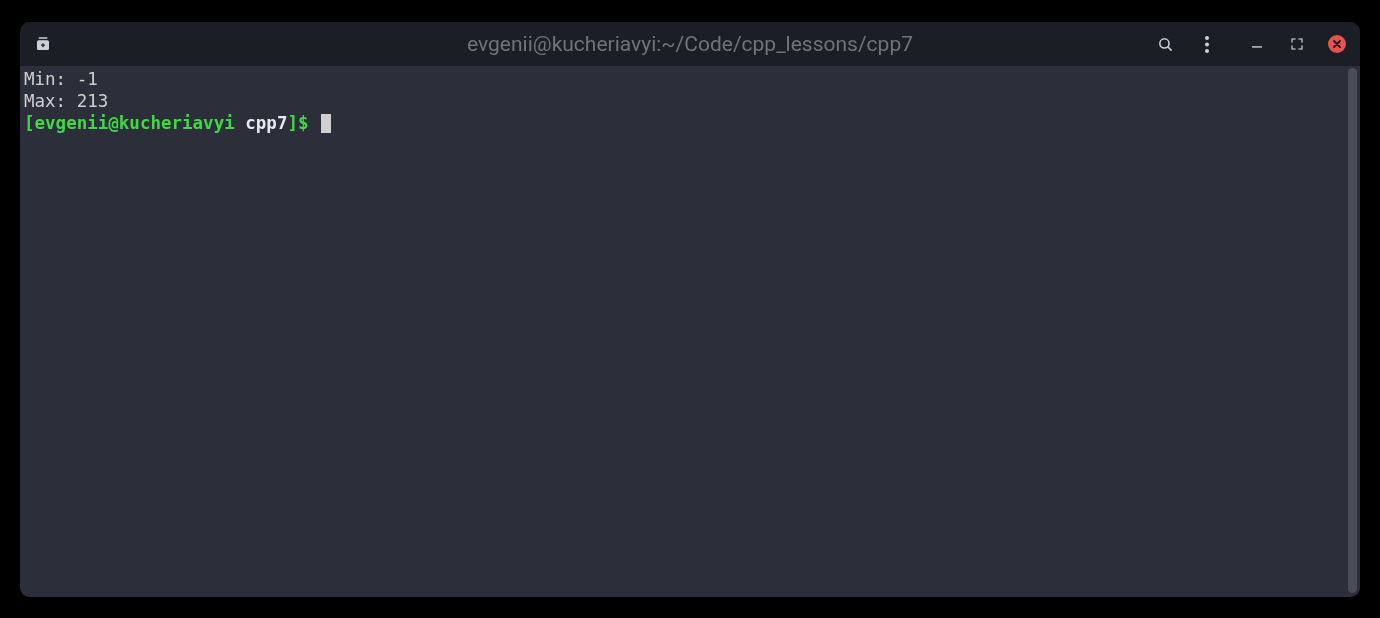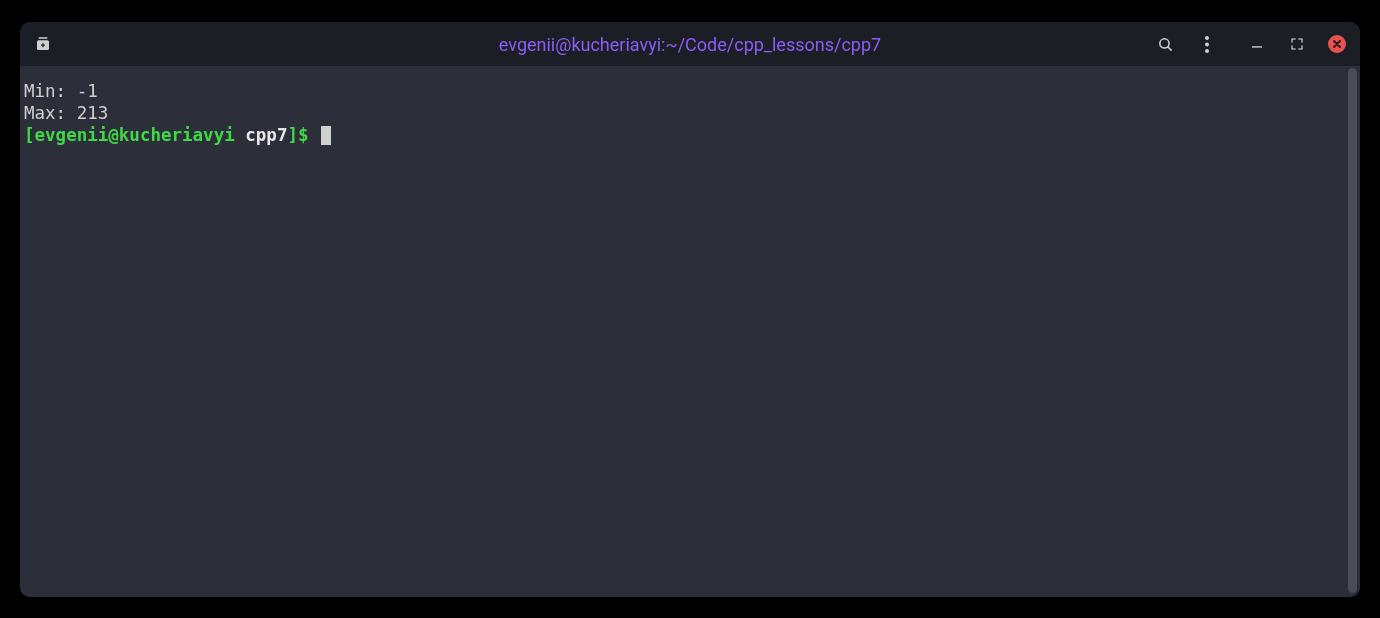--- a/index.html
+++ b/index.html
@@ -41,23 +41,23 @@
       color: #c2c2c2;
       cursor: pointer;
       display: flex;
       align-items: center;
       justify-content: center;
     }
     .title-text {
       position: absolute;
       left: 50%;
       transform: translateX(-50%);
-      color: #8b5cf6;
+      color: #737373;
       font-family: -apple-system, BlinkMacSystemFont, 'Segoe UI', Roboto, sans-serif;
-      font-size: 18px;
+      font-size: 21px;
       white-space: nowrap;
     }
     .title-bar-right {
       margin-left: auto;
       display: flex;
       align-items: center;
       gap: 24px;
     }
     .icon-btn {
       color: #d0d0d0;
@@ -85,21 +85,21 @@
       display: flex;
       align-items: center;
       justify-content: center;
     }
     .close-icon svg {
       display: block;
     }
     .terminal-body {
       background: #2c2f3a;
       height: calc(100% - 44px);
-      padding: 12px 2px 2px 2px;
+      padding: 0 2px 2px 2px;
       position: relative;
     }
     .terminal-content {
       background: #2c2f3a;
       height: 100%;
       padding: 2px 0 0 2px;
       font-family: 'DejaVu Sans Mono', 'Liberation Mono', Consolas, monospace;
       font-size: 17.5px;
       line-height: 22px;
       color: #d0d0d0;

